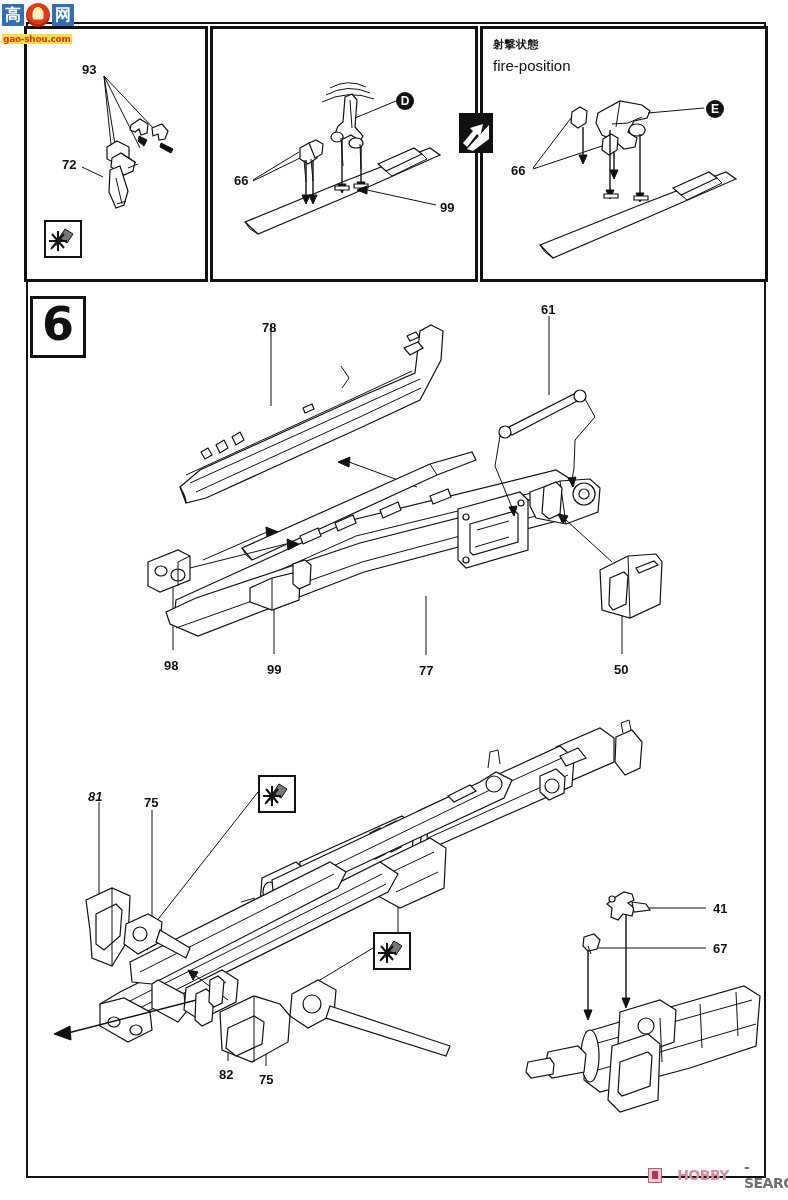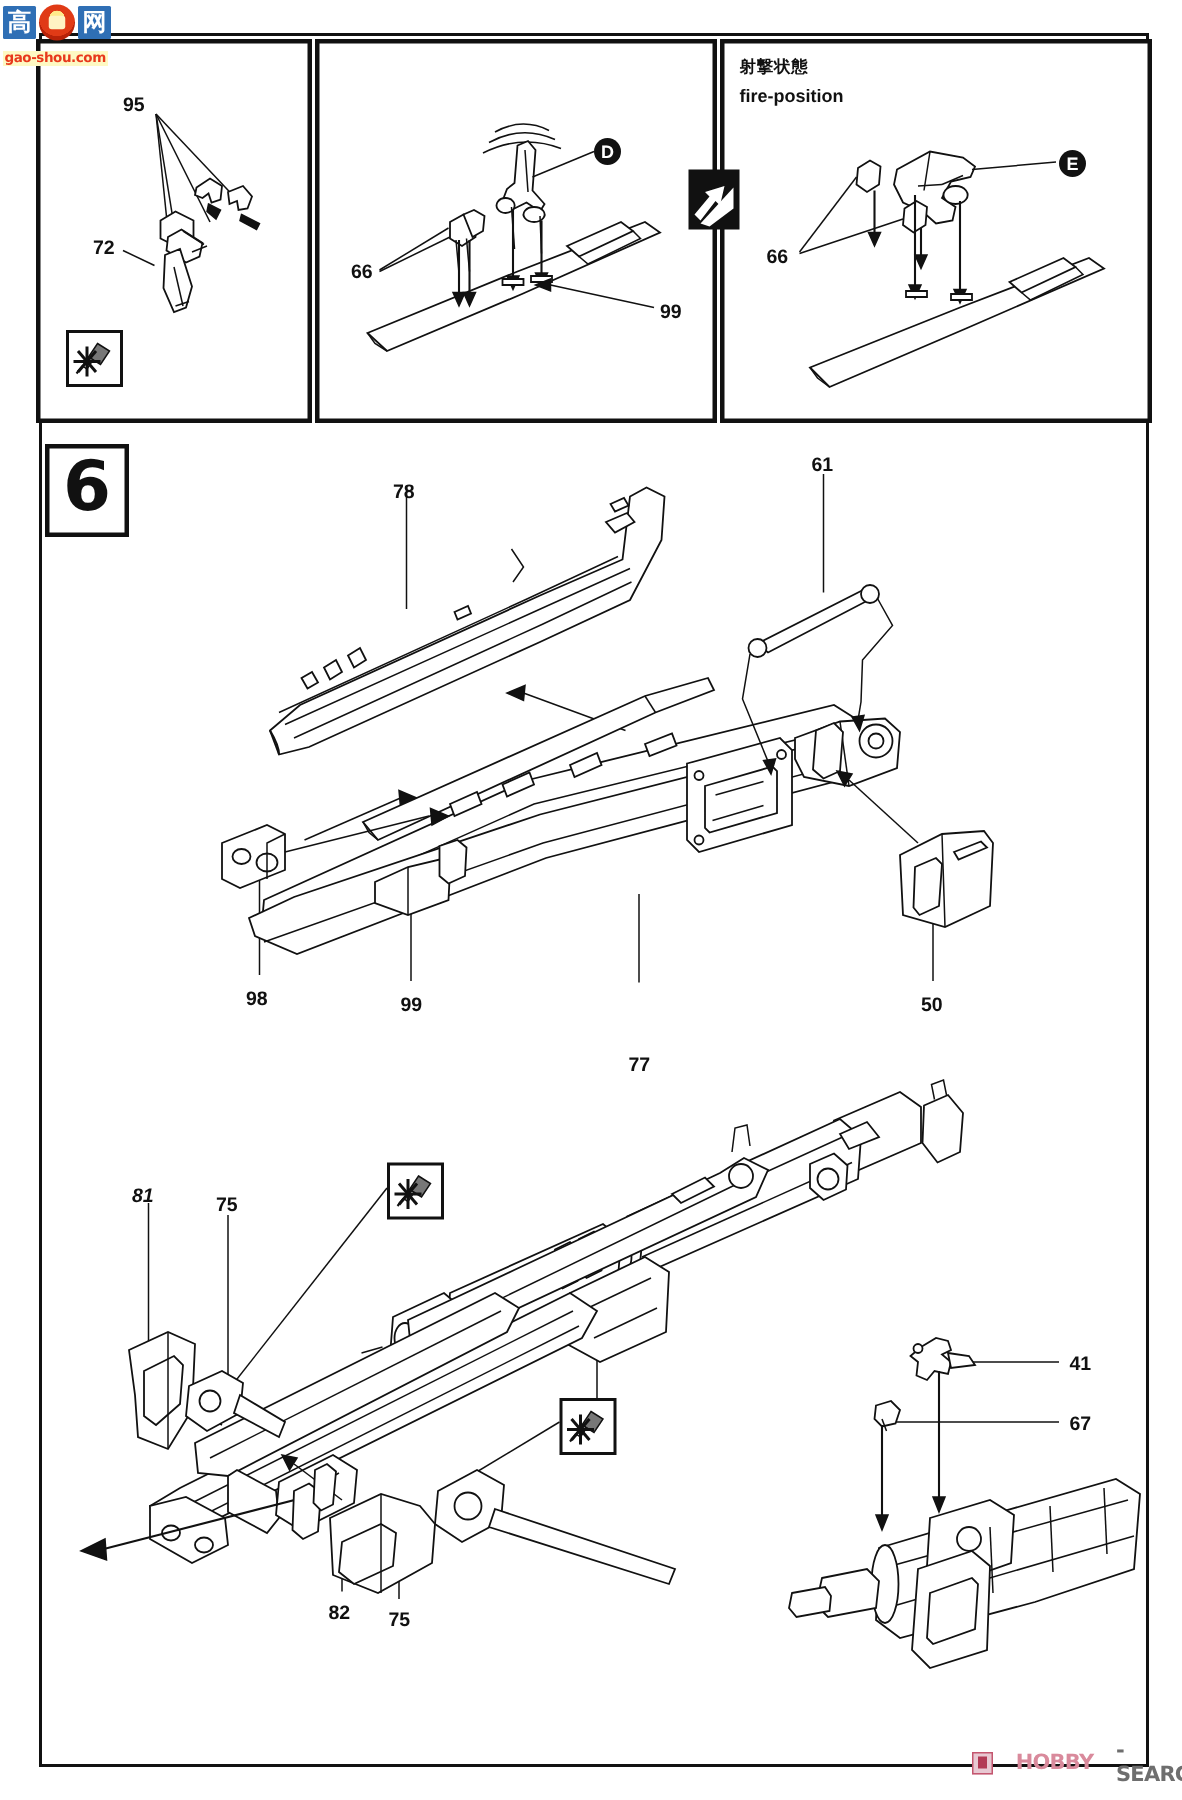--- a/index.html
+++ b/index.html
@@ -22,36 +22,36 @@
     width:24px;height:24px;border-radius:50%;
     background:radial-gradient(circle at 50% 38%,#ffe98a 0 26%,#e03a16 27% 62%,#b82208 63% 100%);
     position:relative;
   }
   .site-logo .emblem:after{
     content:"";position:absolute;left:50%;top:52%;transform:translate(-50%,-50%);
     width:11px;height:9px;background:#fff3c4;border-radius:2px;
   }
   .site-logo .domain{
     margin-top:1px;font-size:9px;font-weight:bold;letter-spacing:-.3px;
-    color:#e8381c;background:#fef9c3;display:inline-block;padding:0 1px;
+    color:#e8381c;background:#fde047;display:inline-block;padding:0 1px;
     font-family:"DejaVu Sans",sans-serif;
   }
 
   
   .sheet-frame{position:absolute;left:26px;top:22px;width:736px;height:1152px;border:2px solid #111;}
 
   
   .subpanel{position:absolute;border:3px solid #111;background:#fff;text-align:right;}
   #panel-1{left:24px;top:26px;width:178px;height:250px;}
   #panel-2{left:210px;top:26px;width:262px;height:250px;}
   #panel-3{left:480px;top:26px;width:282px;height:250px;}
 
   .panel-title-cjk{position:absolute;left:10px;top:8px;font-size:11px;font-weight:bold;
     font-family:"DejaVu Sans",sans-serif;letter-spacing:.5px;}
-  .panel-title-en{position:absolute;left:10px;top:28px;font-size:12px;font-weight:bold;
+  .panel-title-en{position:absolute;left:10px;top:28px;font-size:15px;font-weight:normal;
     font-family:"Liberation Sans",sans-serif;}
 
   
   .lbl{position:absolute;font-size:13px;font-weight:bold;
        font-family:"Liberation Sans",sans-serif;color:#111;white-space:nowrap;}
   .lbl.italic{font-style:italic;}
 
   
   .circ{position:absolute;width:18px;height:18px;border-radius:50%;
         background:#111;color:#fff;font-size:12px;font-weight:bold;line-height:18px;
@@ -161,31 +161,31 @@
           <path d="M18 12 L6 26"></path>
           <path d="M3 19 L21 19"></path>
           <path d="M12 9 L12 29"></path>
       </g>
     </svg>
   </div>
 
   <div class="circ" style="left:396px;top:92px;">D</div>
   <div class="circ" style="left:706px;top:100px;">E</div>
 
-  <div class="lbl" style="left:82px;top:62px;">95</div>
+  <div class="lbl" style="left:82px;top:62px;">93</div>
   <div class="lbl" style="left:62px;top:157px;">72</div>
   <div class="lbl" style="left:234px;top:173px;">66</div>
   <div class="lbl" style="left:440px;top:200px;">99</div>
   <div class="lbl" style="left:511px;top:163px;">66</div>
 
   <div class="lbl" style="left:262px;top:320px;">78</div>
   <div class="lbl" style="left:541px;top:302px;">61</div>
   <div class="lbl" style="left:164px;top:658px;">98</div>
   <div class="lbl" style="left:267px;top:662px;">99</div>
-  <div class="lbl" style="left:419px;top:663px;margin-top:39px;">77</div>
+  <div class="lbl" style="left:419px;top:663px;">77</div>
   <div class="lbl" style="left:614px;top:662px;">50</div>
 
   <div class="lbl italic" style="left:88px;top:789px;">81</div>
   <div class="lbl" style="left:144px;top:795px;">75</div>
   <div class="lbl" style="left:219px;top:1067px;">82</div>
   <div class="lbl" style="left:259px;top:1072px;">75</div>
 
   <div class="lbl" style="left:713px;top:901px;">41</div>
   <div class="lbl" style="left:713px;top:941px;">67</div>
 

